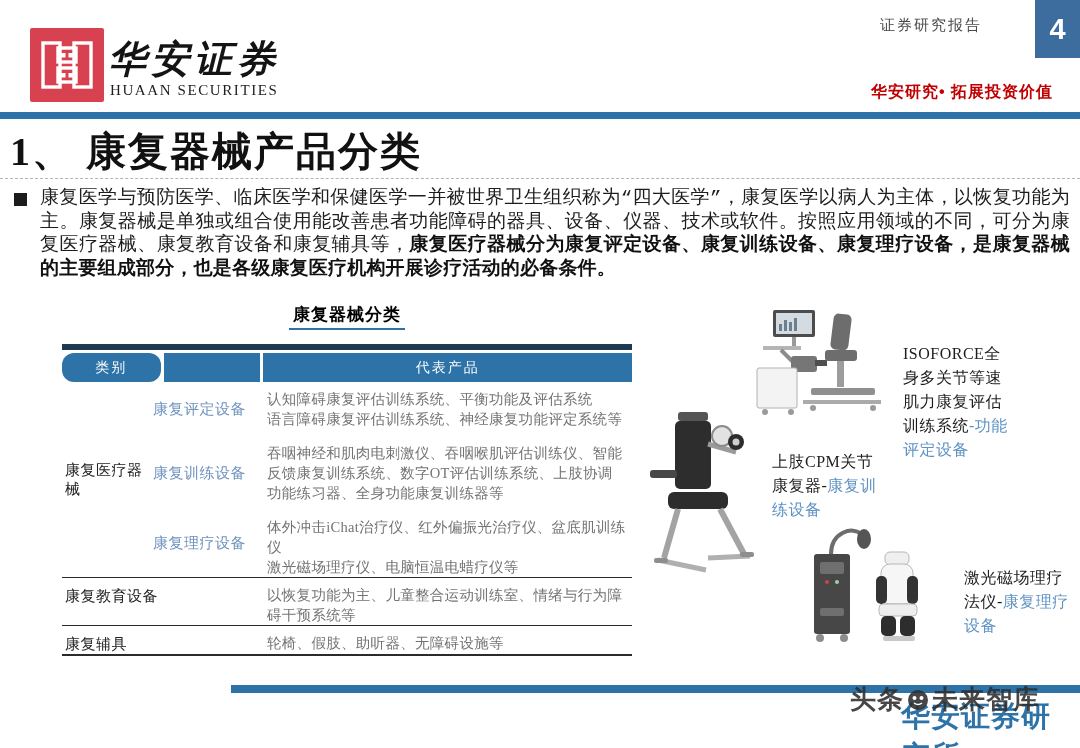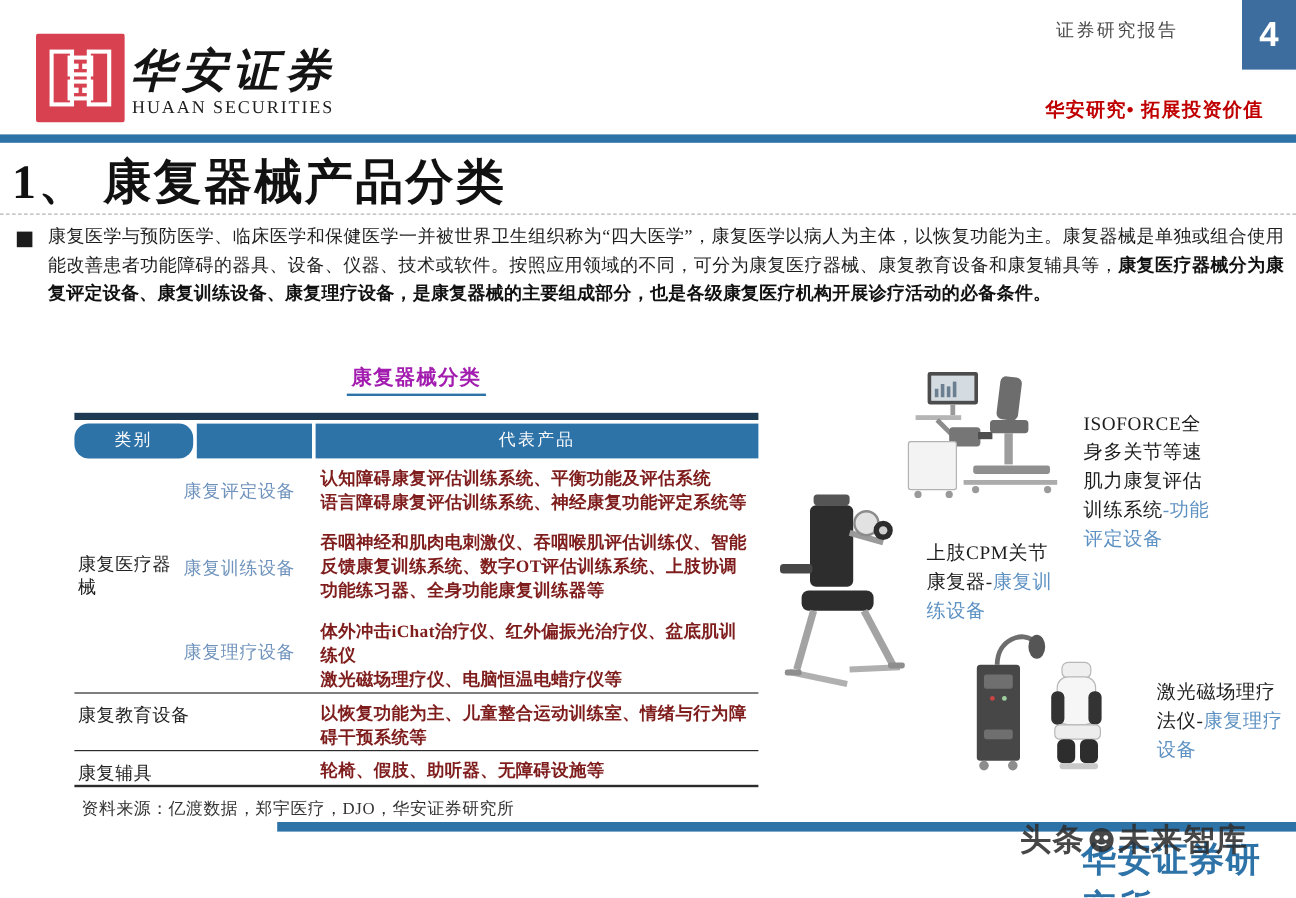--- a/index.html
+++ b/index.html
@@ -19,43 +19,43 @@
   .slogan { position:absolute; right:27px; top:82px; font-size:16px; font-weight:bold; color:#C00000;
             font-family:"Liberation Sans",sans-serif; letter-spacing:1px; }
   .top-bar { position:absolute; left:0; top:112px; width:1080px; height:7px; background:#2E73A8; }
 
   
   .main-title { position:absolute; left:10px; top:124px; font-size:40px; font-weight:600; color:#111;
                 letter-spacing:2px; }
   .title-rule { position:absolute; left:0; top:178px; width:1080px; border-top:1px dashed #b4b4b4; }
   .intro { position:absolute; left:14px; top:187px; width:1056px; display:flex; }
   .bullet-sq { width:13px; height:13px; background:#1c1c1c; margin-top:6px; flex:0 0 13px; }
-  .intro-text { margin-left:13px; width:1030px; font-size:15px; line-height:23.5px; color:#1d1d1d;
-                text-align:justify; letter-spacing:0.2px; }
+  .intro-text { margin-left:13px; width:1030px; font-size:19px; line-height:23.5px; color:#1d1d1d;
+                text-align:justify; letter-spacing:0.2px;font-family:Liberation Mono, monospace; }
   .intro-text .b { font-weight:bold; color:#111; }
 
   
   .hr-table { position:absolute; left:62px; top:303px; width:570px; font-family:"Liberation Serif",serif; }
   .t-title { text-align:center; }
-  .t-title span { display:inline-block; font-size:17px; font-weight:bold; color:#a21caf;
+  .t-title span { display:inline-block; font-size:17px; font-weight:bold; color:#000000;
                   border-bottom:2px solid #2E73A8; padding:0 4px 2px 4px; letter-spacing:1px; }
   .t-topbar { margin-top:14px; height:6px; background:#1E3A52; }
   .t-head { margin-top:3px; display:flex; }
   .th { background:#2E73A8; color:#fbfbfb; font-size:14px; height:29px; line-height:29px;
         text-align:center; letter-spacing:2px; }
   .c1 { width:102px;border-radius:12px; } .gap { width:3px; } .c2 { width:100px; } .c3 { width:381px; }
   .t-group { display:flex; }
   .g-label { display:flex; align-items:center; font-size:15px; color:#222; padding-left:3px;
              letter-spacing:0.5px; }
   .g-rows { flex:1; }
   .g-row { display:flex; }
   .g-row .sub { width:103px; display:flex; align-items:center; justify-content:center;
                 font-size:15px; color:#7093BD; letter-spacing:0.5px; }
-  .prod { width:381px; font-size:14.5px; line-height:20px; color:#7f1d1d; padding:7px 6px 0 16px;
-          white-space:pre-line; letter-spacing:0.3px;font-weight:bold; }
+  .prod { width:381px; font-size:14.5px; line-height:20px; color:#737373; padding:7px 6px 0 16px;
+          white-space:pre-line; letter-spacing:0.3px; }
   .h54 { min-height:54px; } .h74 { min-height:74px; } .h58 { min-height:58px; }
   .t-div { border-top:1.5px solid #2b2b2b; }
   .t-row2 { display:flex; }
   .t-row2 .cat { width:189px; font-size:15px; color:#222; padding:9px 0 0 3px; letter-spacing:0.5px; }
   .h46 { min-height:46px; } .h28 { min-height:28px; }
   .t-bottom { border-top:2.5px solid #2b2b2b; }
   .t-source { margin-top:9px; padding-left:6px; font-size:14px; color:#333; letter-spacing:0.5px; }
 
   
   .fig { position:absolute; }
@@ -143,21 +143,20 @@
     <div class="t-row2 h46">
       <div class="cat">康复教育设备</div>
       <div class="prod">以恢复功能为主、儿童整合运动训练室、情绪与行为障碍干预系统等</div>
     </div>
     <div class="t-div"></div>
     <div class="t-row2 h28">
       <div class="cat">康复辅具</div>
       <div class="prod">轮椅、假肢、助听器、无障碍设施等</div>
     </div>
     <div class="t-bottom"></div>
-    <div class="t-source">资料来源：亿渡数据，郑宇医疗，DJO，华安证券研究所</div>
   </div>
 
   <svg class="fig" style="left:733px; top:308px;" width="152" height="116" viewBox="0 0 152 116">
     <rect x="40" y="2" width="42" height="27" rx="2" fill="#4c4c4c"></rect>
     <rect x="43" y="5" width="36" height="21" fill="#d4dbe1"></rect>
     <rect x="46" y="16" width="3" height="7" fill="#6b7f90"></rect>
       <rect x="51" y="12" width="3" height="11" fill="#6b7f90"></rect>
     <rect x="56" y="14" width="3" height="9" fill="#6b7f90"></rect>
       <rect x="61" y="10" width="3" height="13" fill="#6b7f90"></rect>
     <rect x="59" y="29" width="4" height="9" fill="#9a9a9a"></rect>

